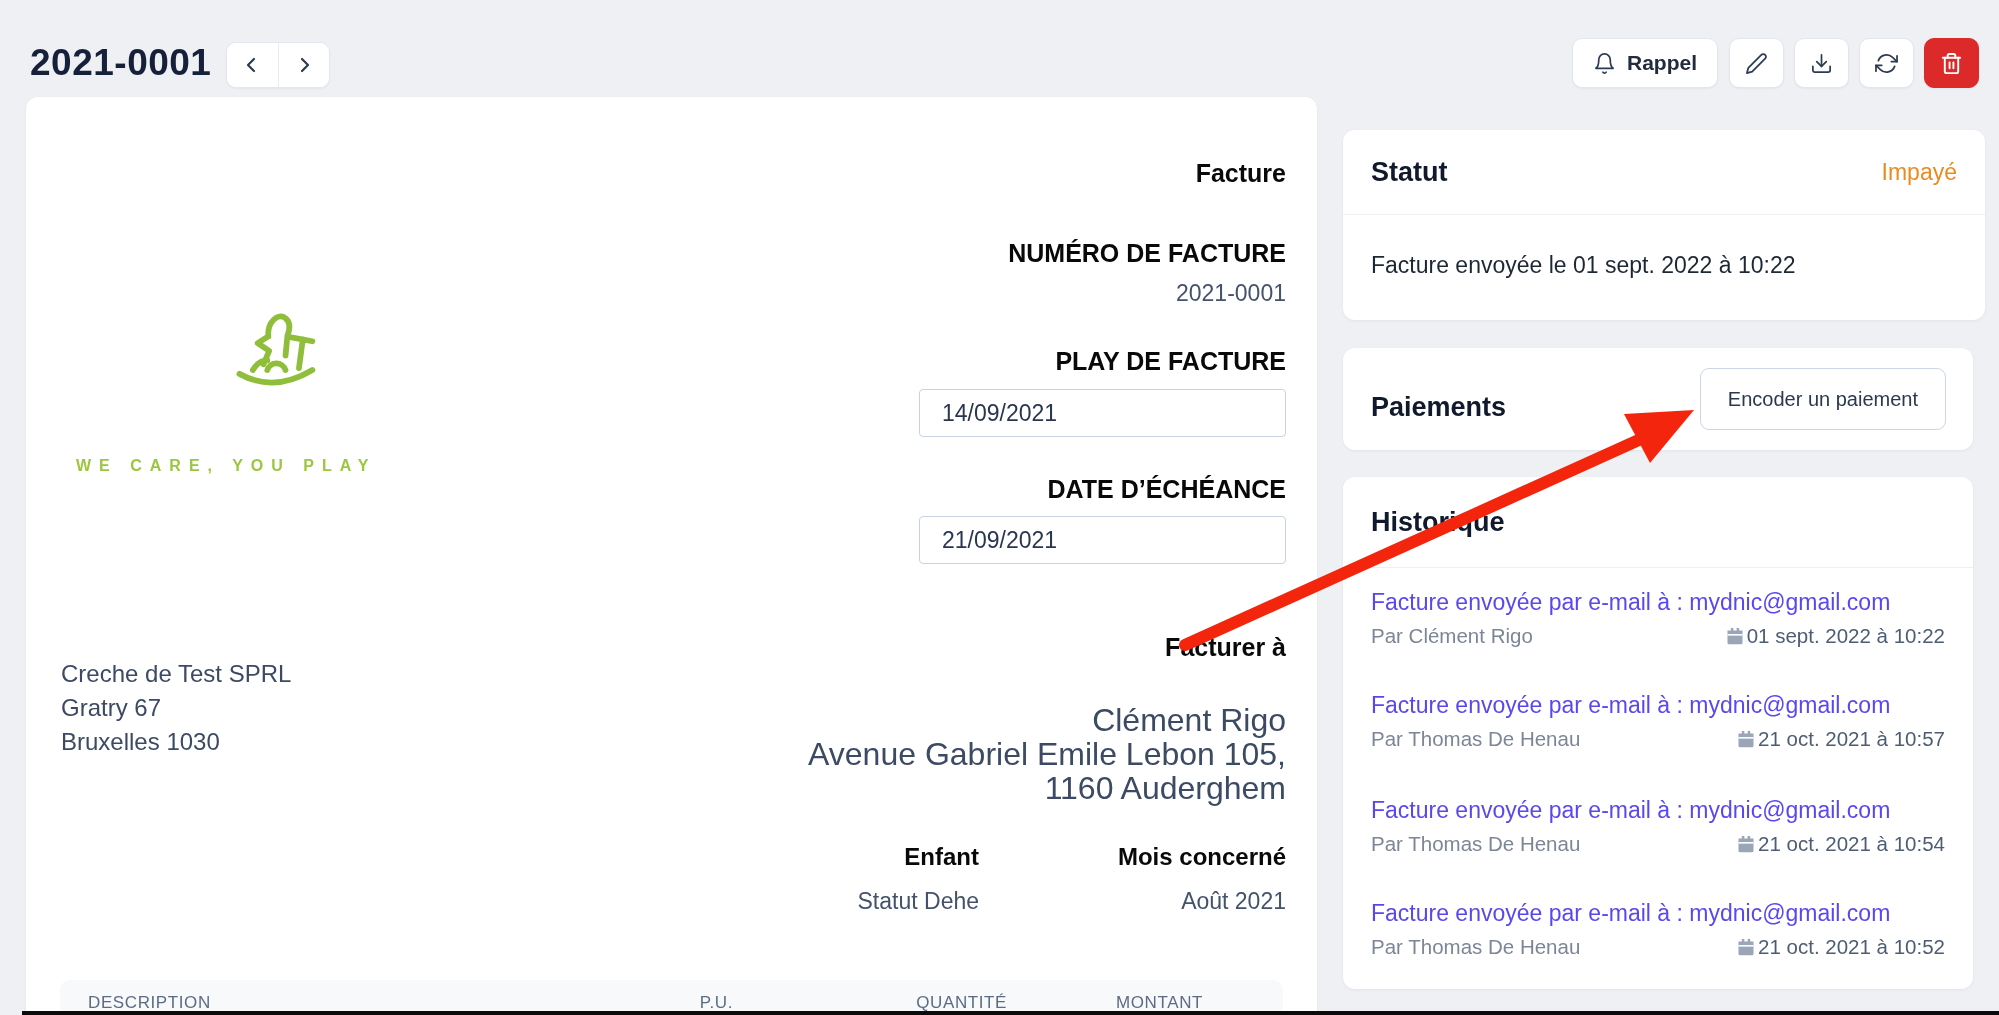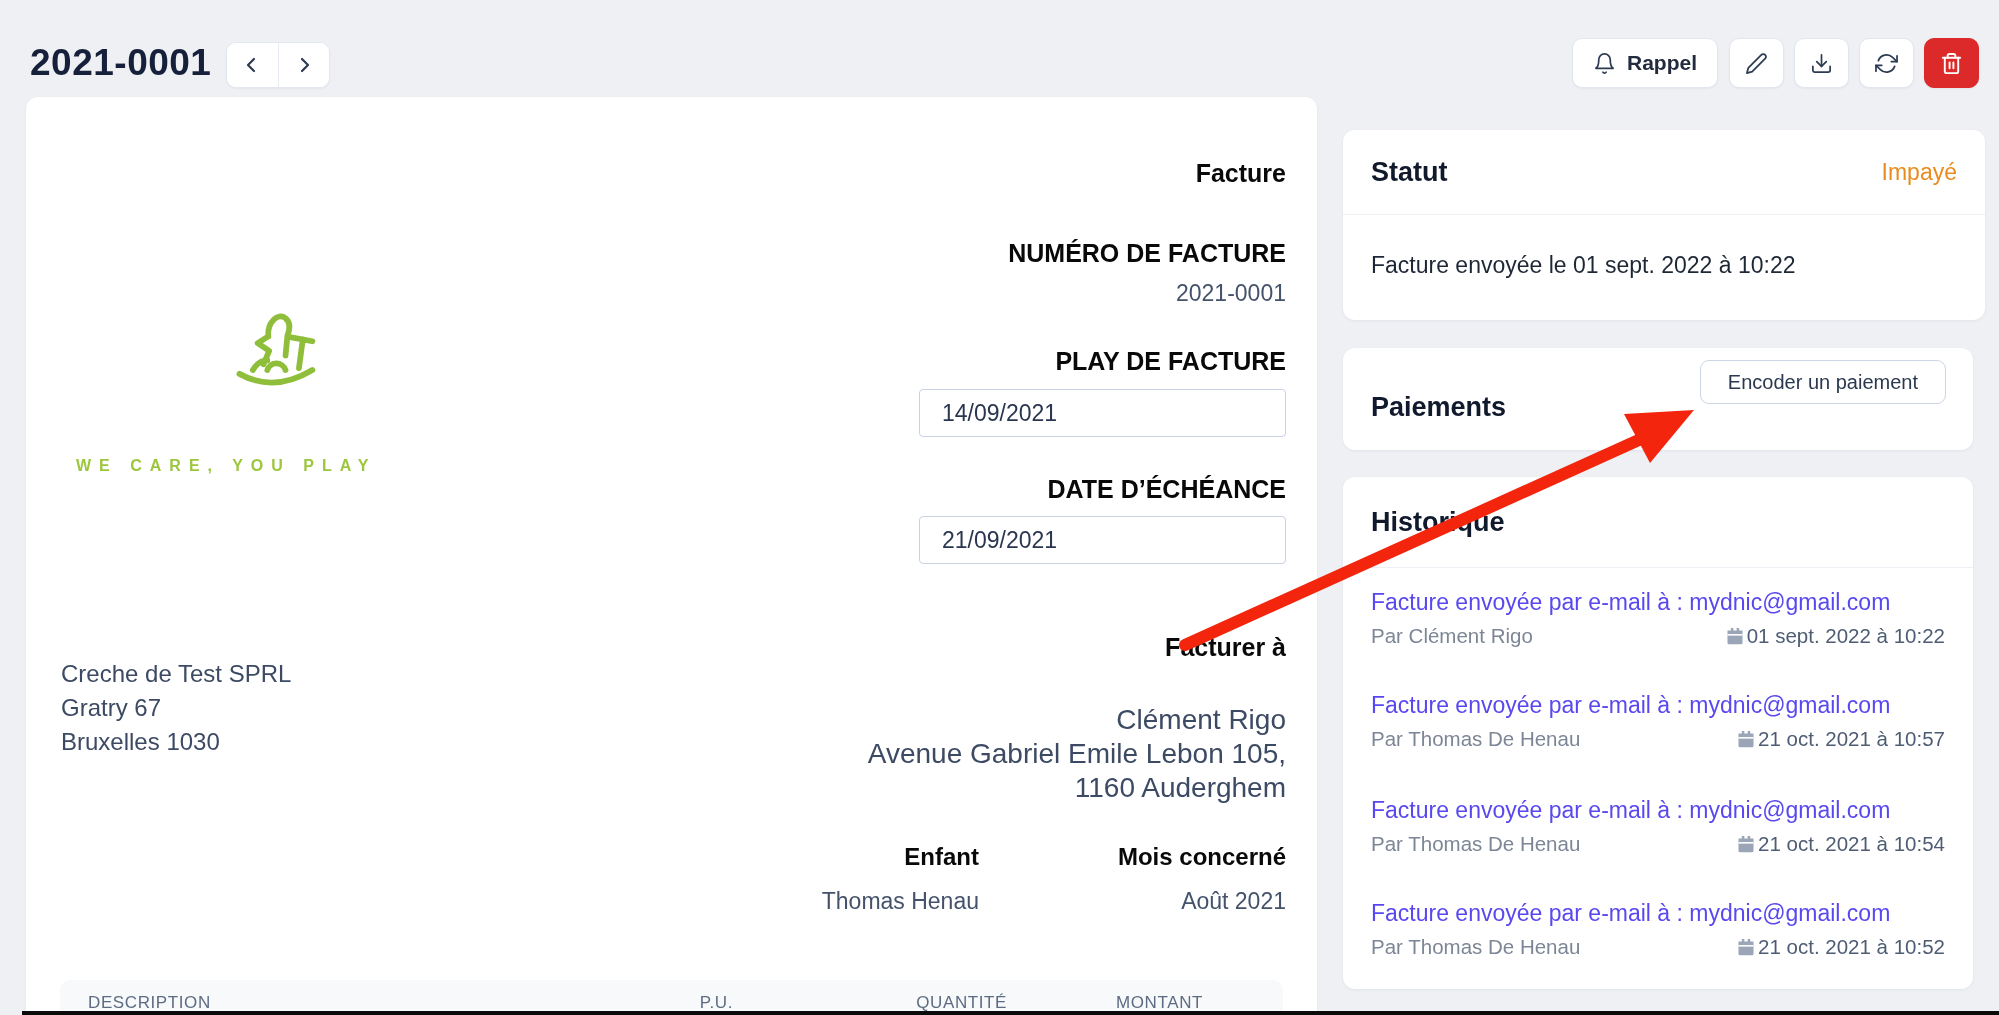--- a/index.html
+++ b/index.html
@@ -53,39 +53,39 @@
     border:1px solid #c7d2e2; border-radius:4px; background:#fff;
     font-family:"Liberation Sans", sans-serif;
     font-size:23px; color:#2a3650; padding:0 0 0 22px; outline:none;
   }
   .logo-horse { position:absolute; left:200px; top:205px; width:96px; height:90px; }
   .logo-text { position:absolute; left:46px; top:287px; font-size:66px; letter-spacing:-1px; white-space:nowrap; }
   .logo-text .bold { font-weight:800; color:#21c3c6; }
   .logo-text .light { font-weight:400; color:#30cbce; }
   .logo-tagline { position:absolute; left:50px; top:360px; font-size:16px; font-weight:700; letter-spacing:8px; color:#9cc63e; white-space:nowrap; }
   .company { left:35px; top:560px; font-size:24px; line-height:34px; color:#3d4a63; }
-  .bill-lines { top:606px; font-size:28px; line-height:34px; color:#3d4a63; }
+  .bill-lines { top:606px; font-size:32px; line-height:34px; color:#3d4a63; }
   .kv-label { font-size:24px; font-weight:700; color:#090909; }
   .table-head {
     position:absolute; left:34px; right:34px; top:883px; height:132px;
     background:#f7f9fb; border-radius:10px 10px 0 0;
   }
   .th { position:absolute; top:13px; font-size:17px; font-weight:400; letter-spacing:.6px; color:#5d6c83; }
   
   #status-card  { left:1343px; top:130px; width:642px; height:190px; }
   #payments-card{ left:1343px; top:348px; width:630px; height:102px; }
   #history-card { left:1343px; top:477px; width:630px; height:512px; }
   .card-title { font-size:27px; font-weight:700; color:#101a2c; }
   .card-head { position:absolute; left:28px; right:28px; top:0; height:84px; display:flex; align-items:center; justify-content:space-between; }
   .divider { position:absolute; left:0; right:0; border-top:1px solid #eceff4; }
   .status-badge { font-size:23px; font-weight:500; color:#e98b1e; }
   .status-msg { position:absolute; left:28px; top:122px; font-size:23px; color:#1d2736; }
   .pay-head { position:absolute; left:28px; top:0; height:118px; display:flex; align-items:center; }
   .pay-btn {
-    position:absolute; right:27px; top:12px; height:44px; padding:0 27px;
+    position:absolute; right:27px; top:20px; height:62px; padding:0 27px;
     background:#fff; border:1px solid #ccd6e4; border-radius:9px;
     display:flex; align-items:center; cursor:pointer;
     font-family:"Liberation Sans", sans-serif;
     font-size:20px; font-weight:500; color:#2b3950;
   }
   .hist-head { height:90px; }
   .hist-entry { position:absolute; left:28px; right:28px; height:88px; }
   .hist-link { font-size:23px; color:#5948f0; text-decoration:none; display:block; white-space:nowrap; cursor:pointer; }
   .hist-meta { display:flex; justify-content:space-between; align-items:center; margin-top:8px; }
   .hist-author { font-size:20.5px; color:#7d8696; }
@@ -198,21 +198,21 @@
   </div>
 
   <div class="inv-abs inv-label r" style="top:536px;">Facturer à</div>
   <div class="inv-abs bill-lines r">
     <div>Clément Rigo</div>
     <div>Avenue Gabriel Emile Lebon 105,</div>
     <div>1160 Auderghem</div>
   </div>
 
   <div class="inv-abs kv-label" style="right:338px; top:746px; text-align:right;">Enfant</div>
-  <div class="inv-abs inv-value" style="right:338px; top:791px; text-align:right;">Thomas Henau</div>
+  <div class="inv-abs inv-value" style="right:338px; top:791px; text-align:right;">Statut Dehe</div>
   <div class="inv-abs kv-label r" style="top:746px;">Mois concerné</div>
   <div class="inv-abs inv-value r" style="top:791px;">Août 2021</div>
 
   <div class="table-head">
     <span class="th" style="left:28px;">DESCRIPTION</span>
     <span class="th" style="right:550px;">P.U.</span>
     <span class="th" style="right:276px;">QUANTITÉ</span>
     <span class="th" style="right:80px;">MONTANT</span>
   </div>
 </div>

